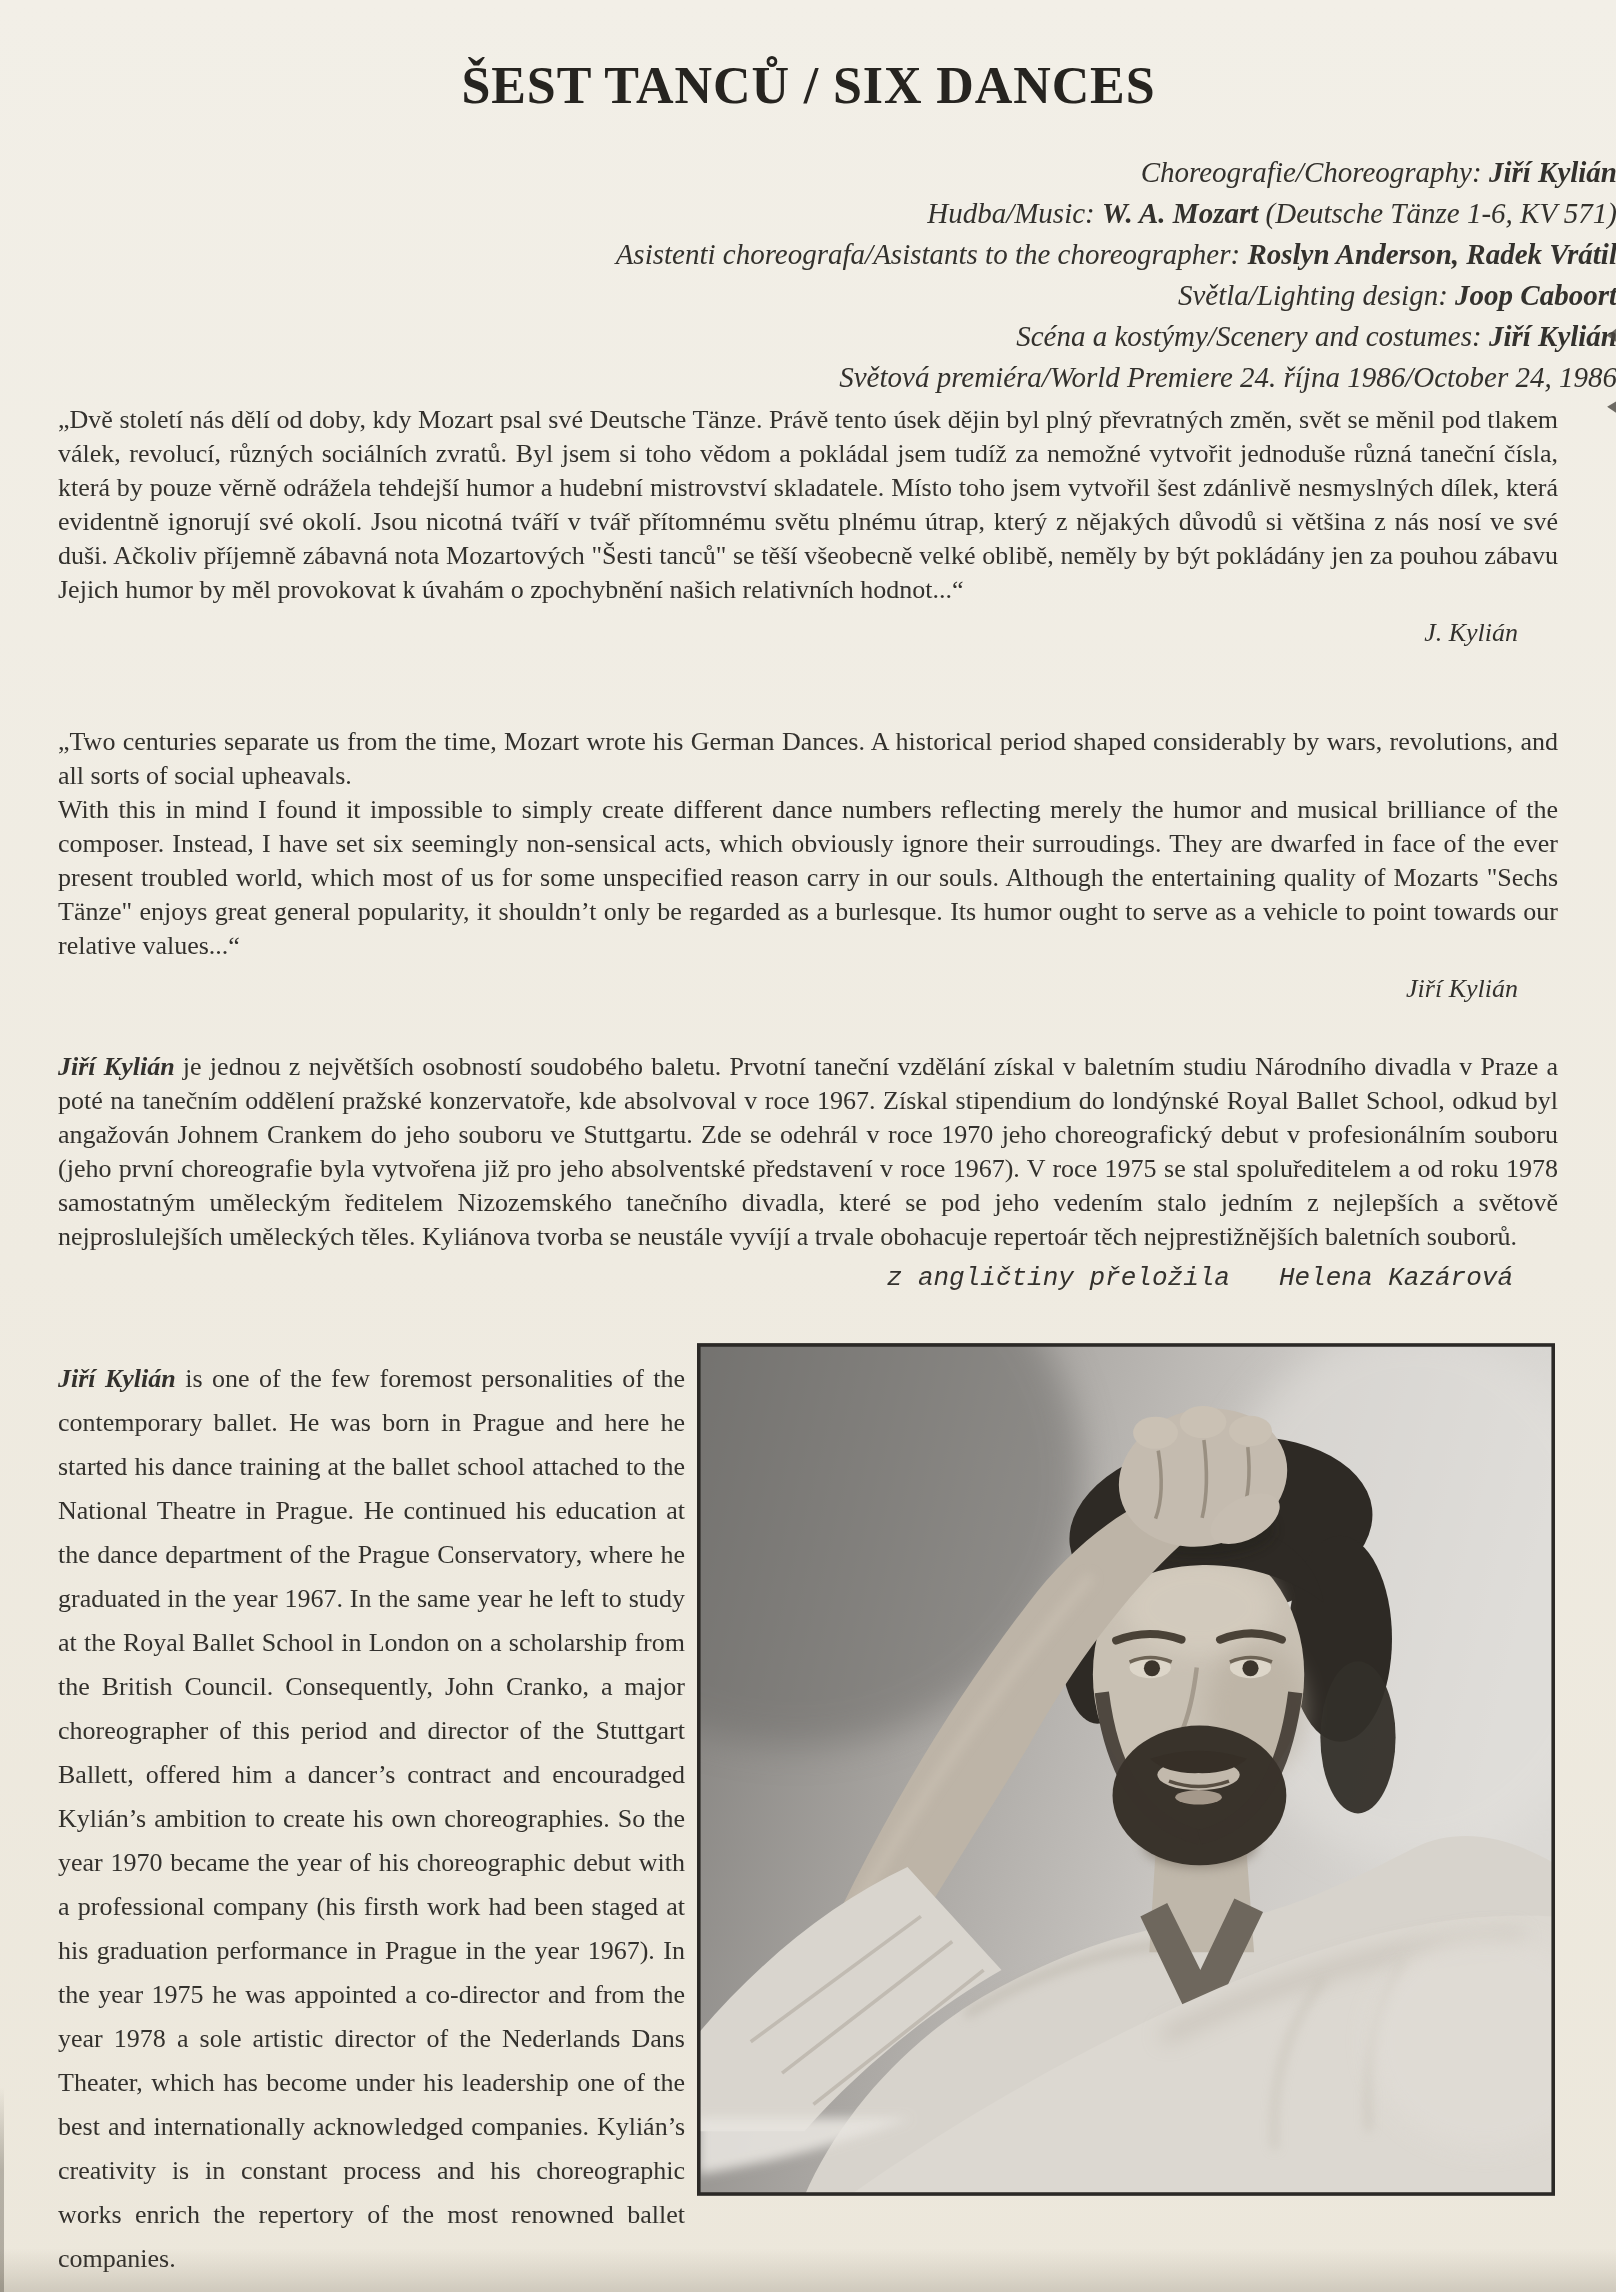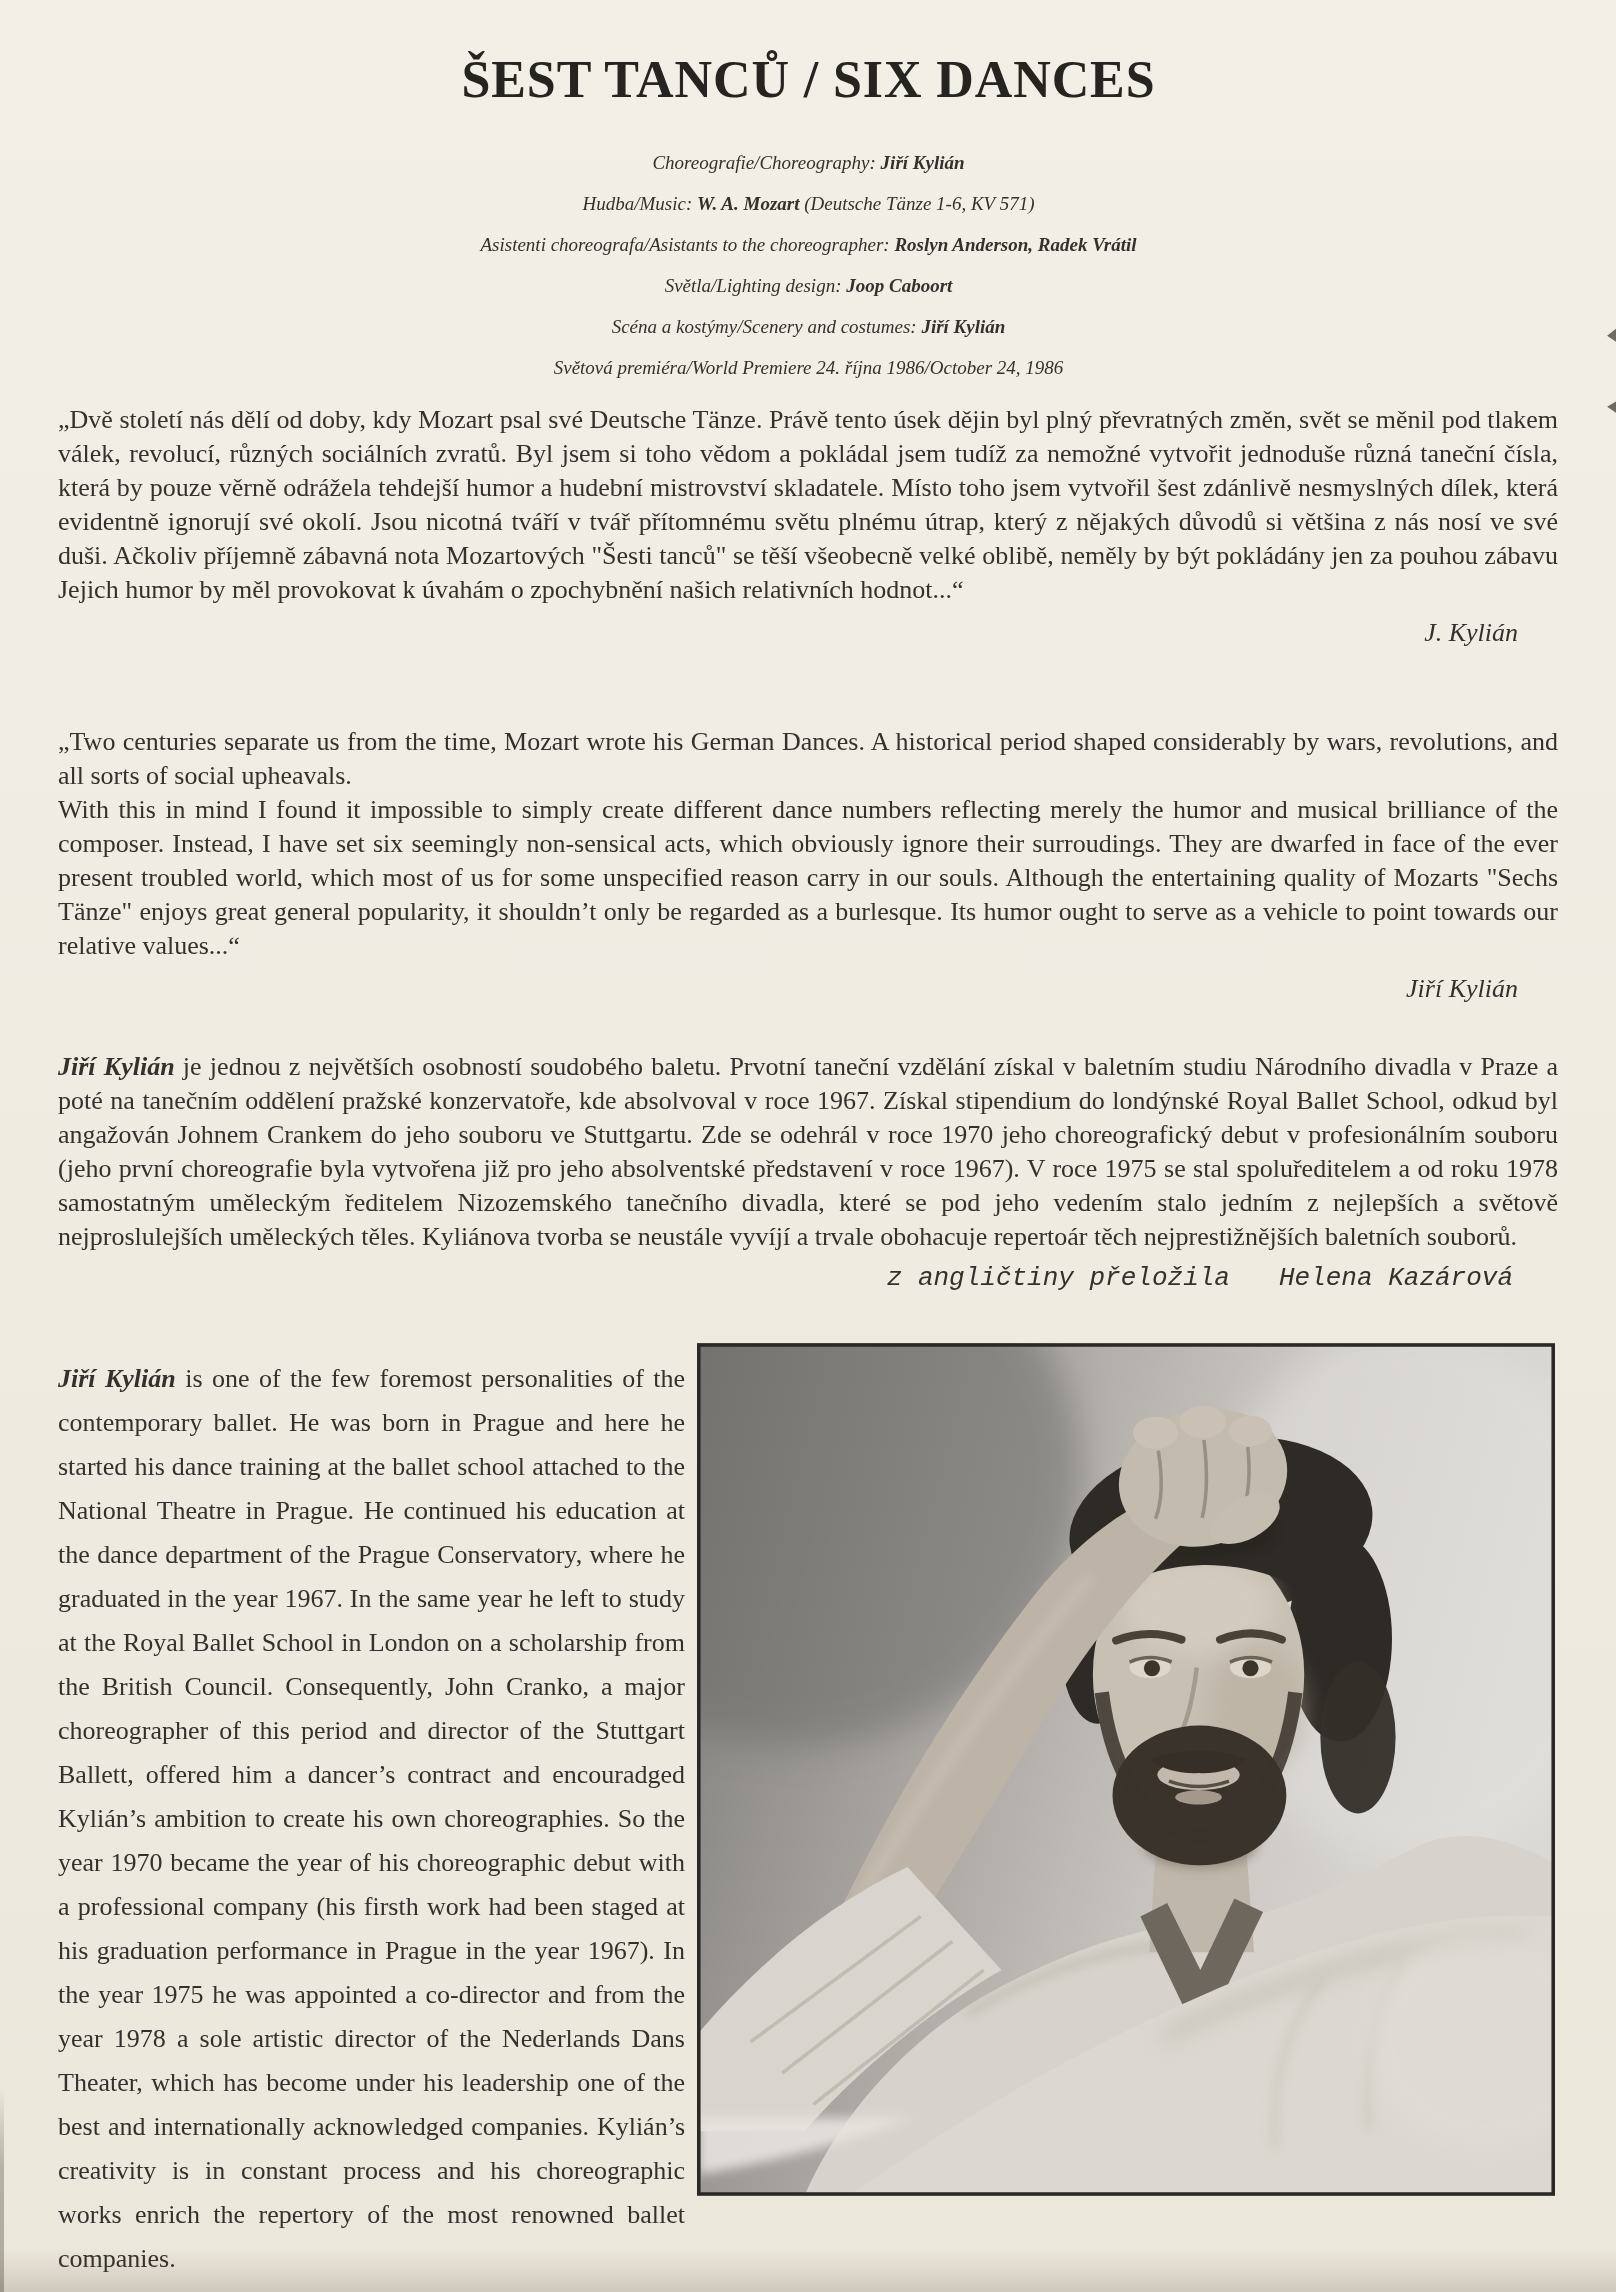--- a/index.html
+++ b/index.html
@@ -5,26 +5,26 @@
   html,body{margin:0;padding:0;background:#888;}
   .page{
     position:relative;
     width:1617px;height:2293px;
     background:linear-gradient(180deg,#f2efe7 0%,#efebe1 55%,#ece7db 100%);
     font-family:"Liberation Serif","DejaVu Serif",serif;
     color:#2f2d2a;
     overflow:hidden;
   }
   .page-title{
-    position:absolute;top:50px;left:0;width:100%;
+    position:absolute;top:56px;left:0;width:100%;
     text-align:center;font-size:52px;font-weight:bold;letter-spacing:0.9px;color:#262420;
   }
   .credits{
-    position:absolute;top:142px;left:0;width:100%;
-    text-align:center;font-size:19px;line-height:41px;font-style:italic;color:#33312d;
+    position:absolute;top:152px;left:0;width:100%;
+    text-align:right;font-size:29px;line-height:41px;font-style:italic;color:#33312d;
   }
   .credit-name{font-weight:bold;}
   .para{
     position:absolute;left:58px;width:1500px;
     font-size:26px;line-height:34px;text-align:justify;color:#33312d;
   }
   .quote-cs{top:403px;}
   .quote-en{top:725px;}
   .bio-cs{top:1050px;}
   .sig{

